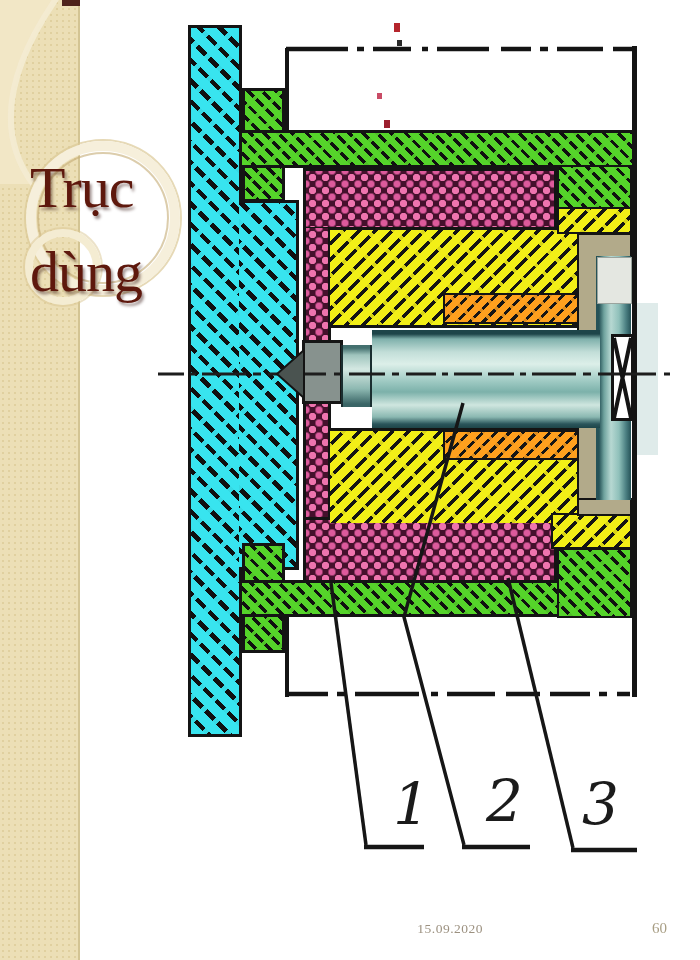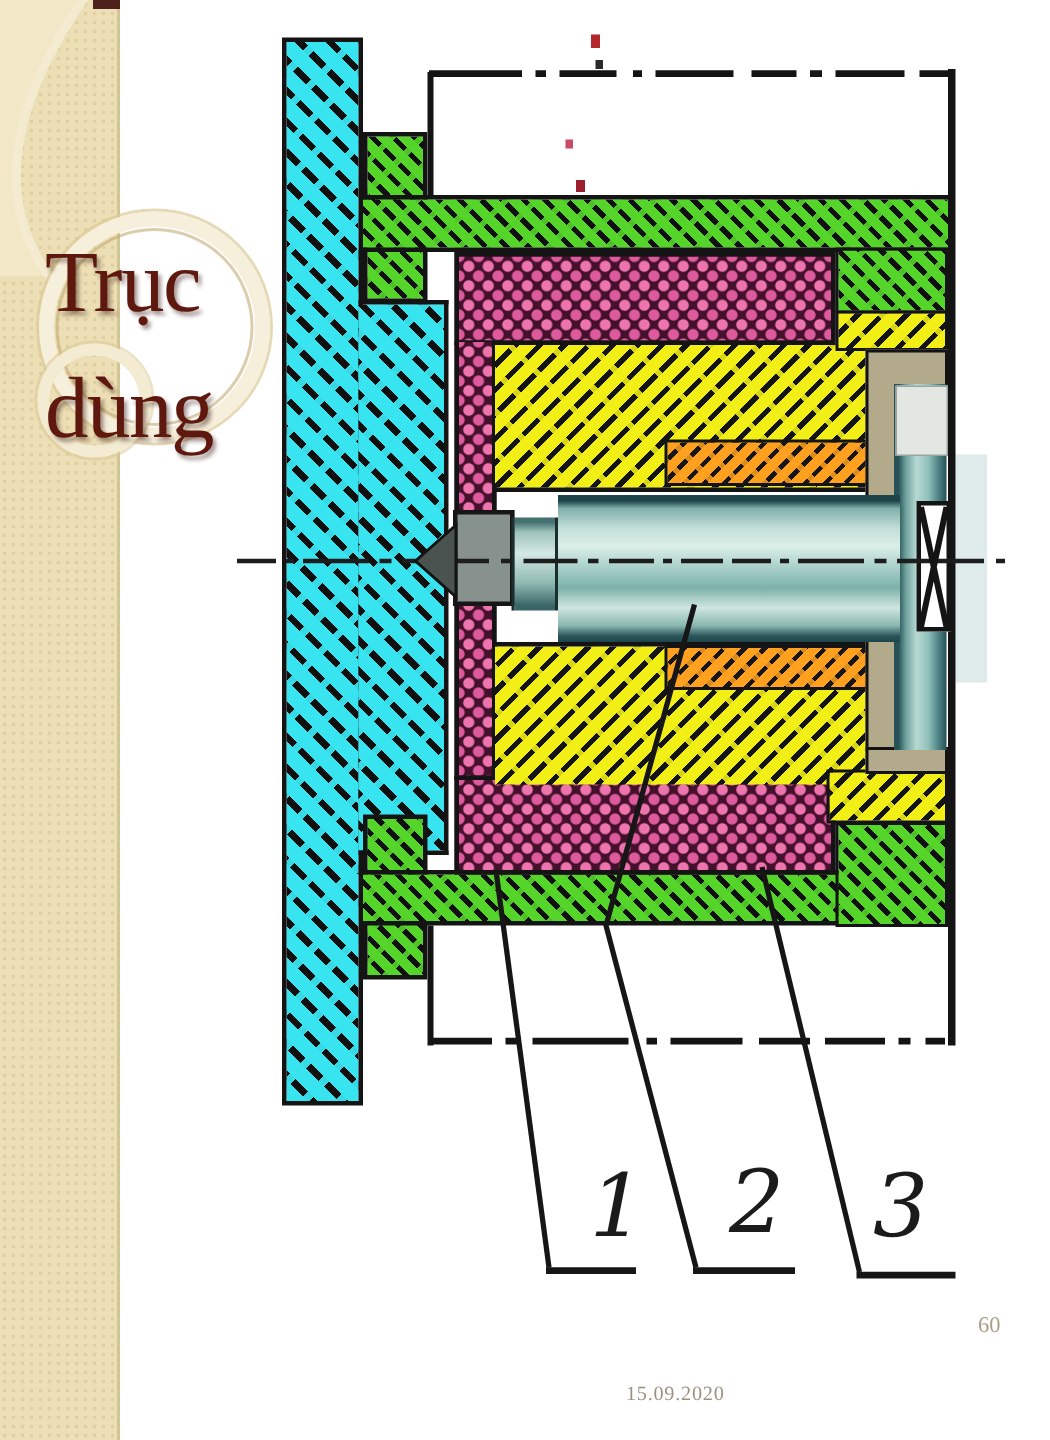--- a/index.html
+++ b/index.html
@@ -62,21 +62,21 @@
   
   .plabel{
     position:absolute;font-style:italic;font-size:58px;color:#1b1b1b;
     font-family:"DejaVu Serif","Liberation Serif",serif;line-height:1;
   }
   .footer-date{
     position:absolute;left:328px;top:921px;width:155px;text-align:right;
     font-size:13.5px;color:#9c9180;letter-spacing:.5px;
   }
   .footer-page{
-    position:absolute;left:652px;top:876px;width:34px;
+    position:absolute;left:652px;top:920px;width:34px;
     font-size:15px;color:#a89e84;
   }
   .overlay{position:absolute;left:0;top:0;pointer-events:none;}
 </style>
 </head>
 <body>
 
 <div class="slide">
 
   <div class="sidebar"></div>

